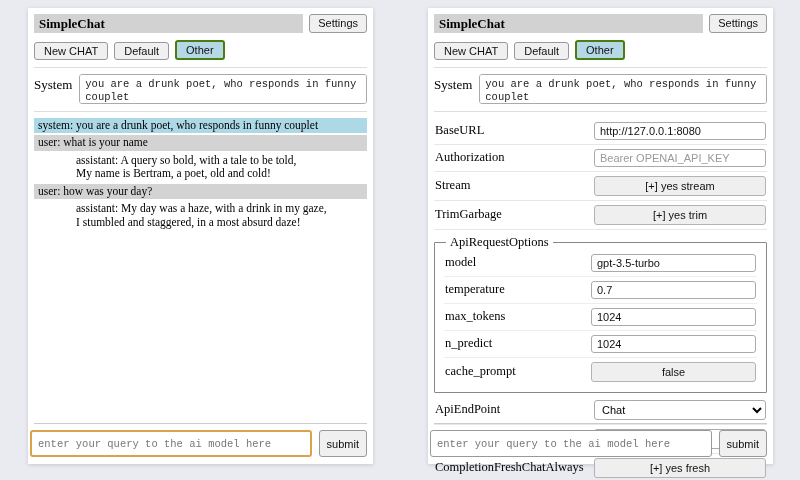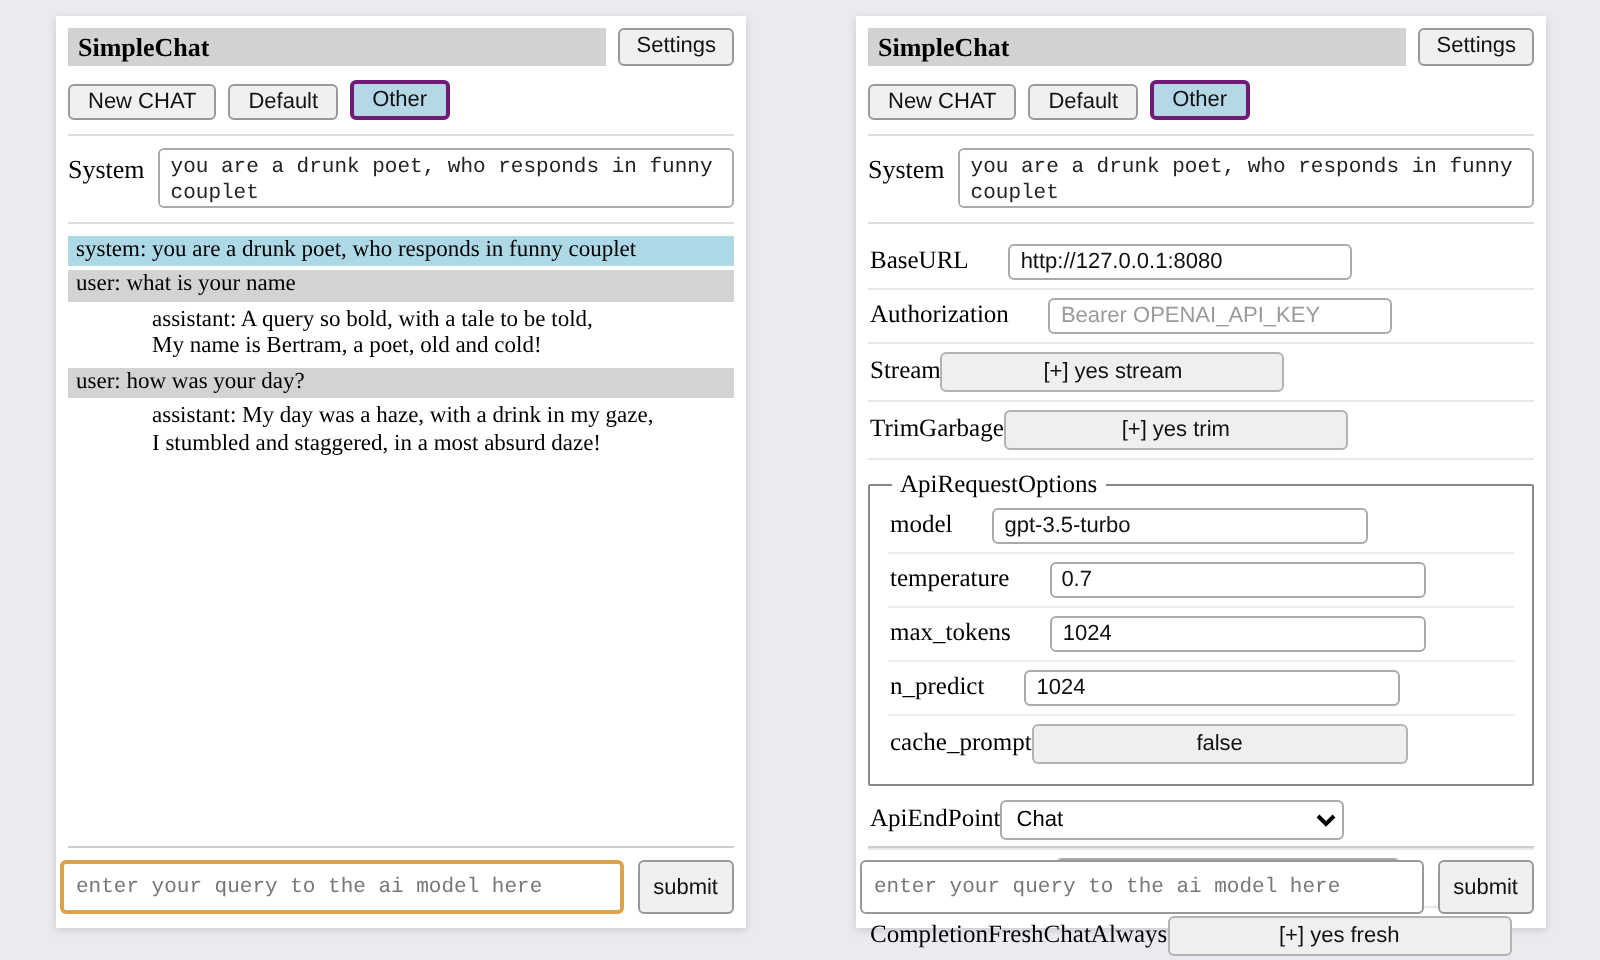--- a/index.html
+++ b/index.html
@@ -34,21 +34,21 @@
     background:#f0f0f0;
     border:1px solid #999;
     border-radius:3px;
     padding:2px 8px;
     color:#111;
   }
   .session-row { margin-top:7px; display:flex; gap:6px;align-items:flex-end; }
   .session-btn { padding:2px 9px; }
   .session-btn.active {
     background:#b5d8e6;
-    border:2px solid #701a75;
+    border:2px solid #4d7c0f;
   }
 
   hr.divider { border:none; border-top:1px solid #ddd; margin:7px 0 6px 0; }
 
   .system-row { display:flex; gap:7px; margin:2px 0 2px 0; }
   .system-label { font-size:13px; padding-top:3px; }
   .system-row textarea {
     flex:1; height:30px; resize:none;
     font-family:"Liberation Mono","DejaVu Sans Mono",monospace;
     font-size:10.5px; color:#222;
@@ -63,21 +63,21 @@
     font-size:11.5px; line-height:1.18;
     padding:1px 4px; margin-bottom:2px;
     white-space:pre-line;
   }
   .msg-system { background:#add8e6; }
   .msg-user { background:#d3d3d3; }
   .msg-assistant { background:#ffffff;margin-left:38px; }
 
   
   .srow {
-    display:flex; align-items:center; justify-content:flex-start;
+    display:flex; align-items:center; justify-content:space-between;
     padding:4px 1px 4px 1px;
     border-bottom:1px solid #e7e7e7;
   }
   .srow .slabel { font-size:12.5px; }
   .ctl { width:172px; }
   input.ctl {
     font-family:"Liberation Sans",sans-serif;
     font-size:11px; padding:2px 5px;
     border:1px solid #aaa; border-radius:3px;
     color:#111;
@@ -90,21 +90,21 @@
     font-size:11px; padding:2px 3px;
     border:1px solid #aaa; border-radius:3px;
     background:#fff;
   }
   fieldset.api-options {
     border:1px solid #888; border-radius:1px;
     margin:5px 0 3px 0; padding:0px 9px 6px 9px;
   }
   fieldset.api-options legend { font-size:12.5px; padding:0 4px; margin-left:2px; }
   fieldset.api-options .srow { border-bottom:1px solid #ededed; }
-  fieldset.api-options .ctl { width:188px; }
+  fieldset.api-options .ctl { width:165px; }
 
   
   .bottom-hr {
     position:absolute; left:6px; right:6px; bottom:40px;
     border:none; border-top:1px solid #ccc; margin:0;
   }
   .query-row {
     position:absolute; left:2px; right:6px; bottom:7px;
     display:flex; gap:7px; align-items:stretch;
   }

